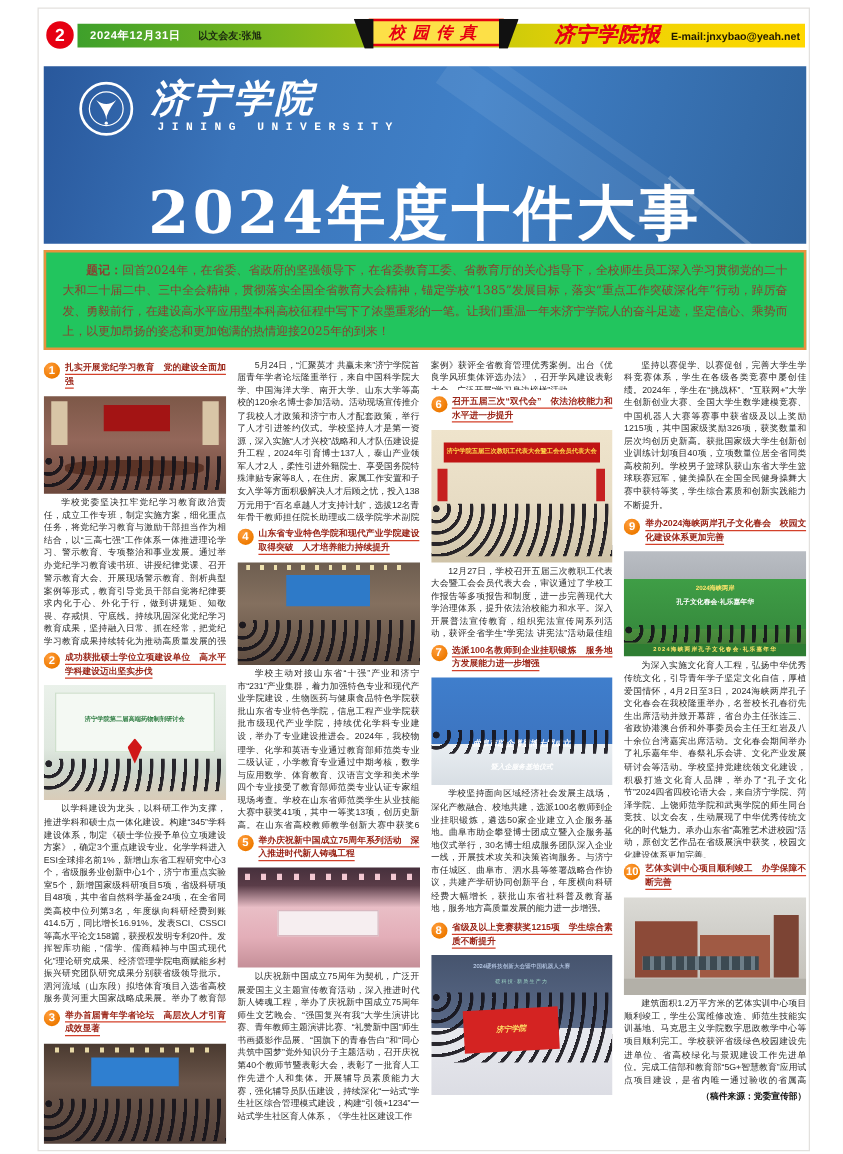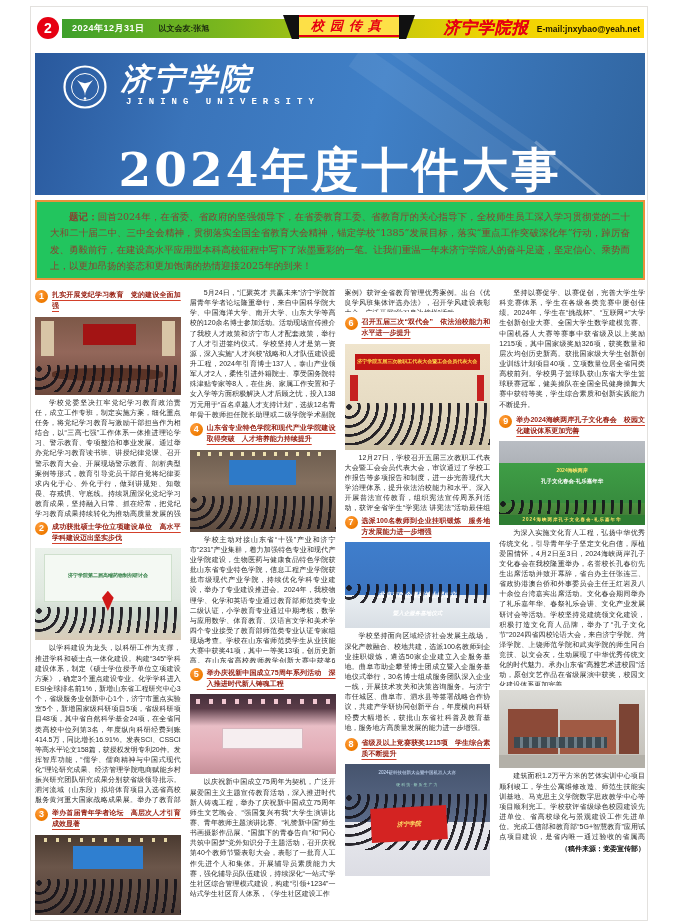--- a/index.html
+++ b/index.html
@@ -276,20 +276,24 @@
         <span class="ht">举办2024海峡两岸孔子文化春会　校园文化建设体系更加完善</span>
       </div>
       <div class="photo p9">
         <div class="cap">2024海峡两岸</div>
         <div class="cap cap2">孔子文化春会·礼乐嘉年华</div>
         <div class="heads" style="bottom:14%;height:16%"></div>
         <div class="strip">2024海峡两岸孔子文化春会·礼乐嘉年华</div>
       </div>
       <p class="body mh158">为深入实施文化育人工程，弘扬中华优秀传统文化，引导青年学子坚定文化自信，厚植爱国情怀，4月2日至3日，2024海峡两岸孔子文化春会在我校隆重举办，名誉校长孔春衍先生出席活动并致开幕辞，省台办主任张连三、省政协港澳台侨和外事委员会主任王红岩及八十余位台湾嘉宾出席活动。文化春会期间举办了礼乐嘉年华、春祭礼乐会讲、文化产业发展研讨会等活动。学校坚持党建统领文化建设，积极打造文化育人品牌，举办了“孔子文化节”2024四省四校论语大会，来自济宁学院、菏泽学院、上饶师范学院和武夷学院的师生同台竞技、以文会友，生动展现了中华优秀传统文化的时代魅力。承办山东省“高雅艺术进校园”活动，原创文艺作品在省级展演中获奖，校园文化建设体系更加完善。</p>
 
+      <div class="item-head">
+        <span class="num">10</span>
+        <span class="ht">艺体实训中心项目顺利竣工　办学保障不断完善</span>
+      </div>
       <div class="photo p10">
         <div class="b1"></div>
         <div class="b2"></div>
         <div class="b3"></div>
         <div class="glass"></div>
         <div class="road"></div>
       </div>
       <p class="body mh70">建筑面积1.2万平方米的艺体实训中心项目顺利竣工，学生公寓维修改造、师范生技能实训基地、马克思主义学院数字思政教学中心等项目顺利完工。学校获评省级绿色校园建设先进单位、省高校绿化与景观建设工作先进单位。完成工信部和教育部“5G+智慧教育”应用试点项目建设，是省内唯一通过验收的省属高校。“IPV6技术驱动下的平台革新与应用服务”项目获批山东省IPV6规模部署和应用试点项目，“智慧监控中台项目”获批省教育厅“无感知数据采集”示范项目，“校园大脑”工程接入省级平台，获评全省“校园大脑”一期工程建设先进单位。完善“智慧财务”功能，上线全面预算及绩效管理系统，实现报销流程实时审批，经费报销更加便捷。</p>
       <div class="credits-line">（稿件来源：党委宣传部）</div>
     </div>

